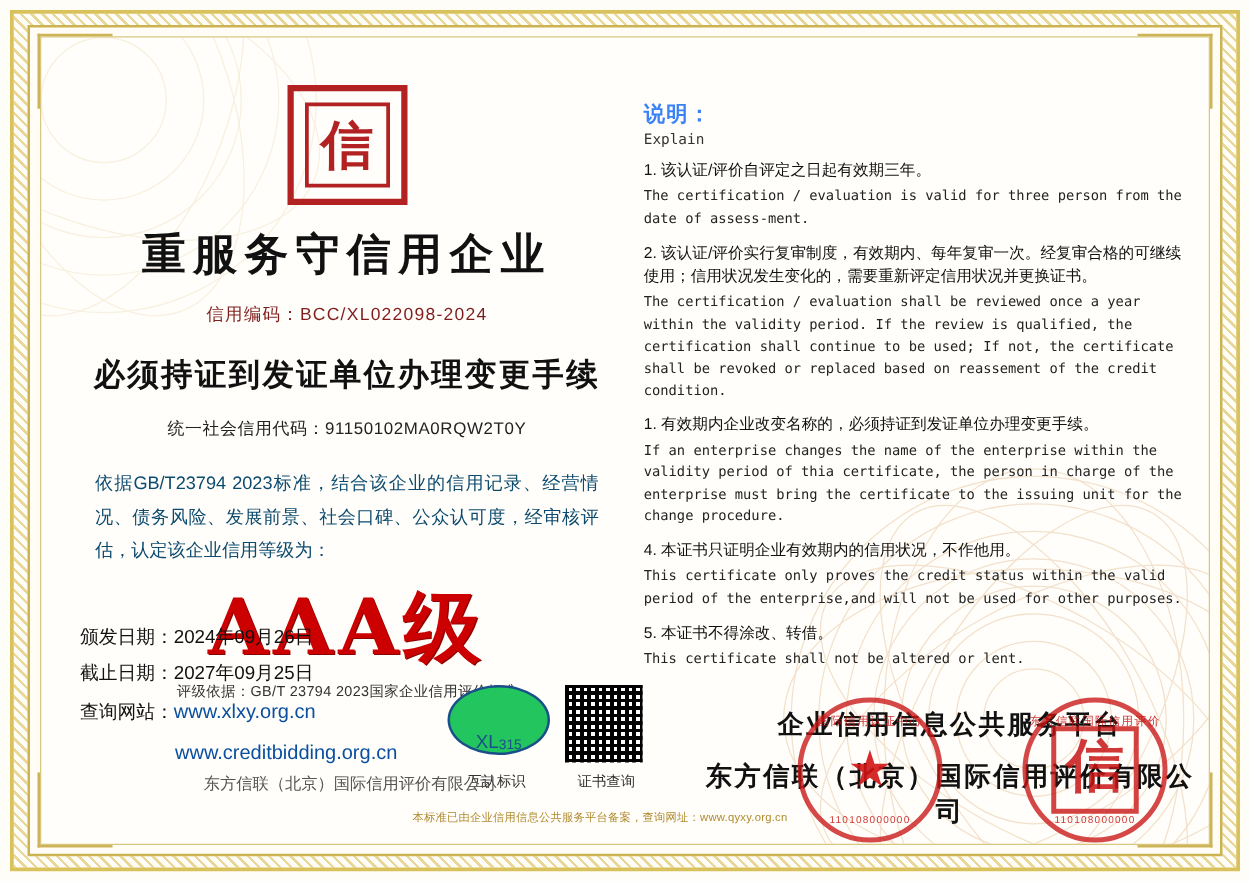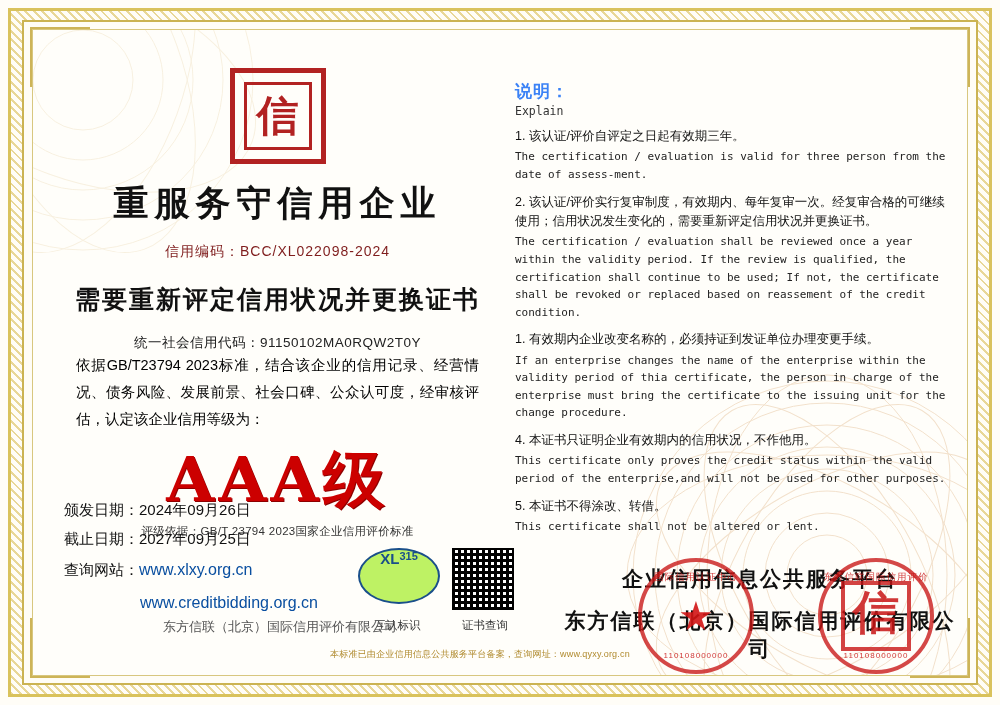--- a/index.html
+++ b/index.html
@@ -88,21 +88,21 @@
     font-size:14px;color:#7f1d1d;margin-top:16px;letter-spacing:1px;
   }
   .company{
     font-size:25px;font-weight:bold;color:#111;margin-top:22px;letter-spacing:2px;
     font-family:"DejaVu Sans", sans-serif;
   }
   .uscc{
     font-size:13.5px;color:#222;margin-top:18px;letter-spacing:.5px;
   }
   .basis{
-    font-size:14.5px;color:#000000;line-height:1.85;
+    font-size:14.5px;color:#0c4a6e;margin-top:22px;line-height:1.85;
     text-align:justify;padding:0 26px;
   }
   .grade{
     font-size:62px;font-weight:bold;color:#cc0000;margin-top:6px;
     letter-spacing:4px;font-family:"DejaVu Serif", serif;
     text-shadow:1px 1px 0 #8d0000;
   }
   .grade-note{
     font-size:11.5px;color:#333;margin-top:2px;letter-spacing:.3px;
   }
@@ -122,23 +122,23 @@
   }
   .footer-note{
     position:absolute;left:20px;top:608px;width:840px;text-align:center;
     font-size:9px;color:#b08a2e;letter-spacing:.2px;
   }
 
   
   .xl-badge{
     position:absolute;left:318px;top:508px;width:78px;height:52px;
     border:2px solid #1a4f8a;border-radius:50%;
-    color:#1a4f8a;font-weight:bold;font-size:15px;
-    display:flex;align-items:flex-start;justify-content:center;
-    background:#bef264;
+    color:#1a4f8a;font-weight:normal;font-size:15px;
+    display:flex;align-items:flex-end;justify-content:center;
+    background:#22c55e;
   }
   .xl-badge .sup{font-size:11px;vertical-align:super;}
   .badge-label{
     position:absolute;left:310px;top:578px;width:95px;text-align:center;
     font-size:11.5px;color:#333;
   }
   
   .qr{
     position:absolute;left:412px;top:508px;width:62px;height:62px;
     background:
@@ -249,21 +249,21 @@
 
       <div class="logo-seal">
         <div class="inner"></div>
         <div class="glyph">信</div>
       </div>
 
       <div class="main-title">重服务守信用企业</div>
 
       <div class="code-line">信用编码：BCC/XL022098-2024</div>
 
-      <div class="company">需要重新评定信用状况并更换证书</div>
+      <div class="company">必须持证到发证单位办理变更手续</div>
 
       <div class="uscc">统一社会信用代码：91150102MA0RQW2T0Y</div>
 
       <div class="basis">依据GB/T23794 2023标准，结合该企业的信用记录、经营情况、债务风险、发展前景、社会口碑、公众认可度，经审核评估，认定该企业信用等级为：</div>
 
       <div class="grade">AAA级</div>
       <div class="grade-note">评级依据：GB/T 23794 2023国家企业信用评价标准</div>
     </div>
 
     <div class="dates">

